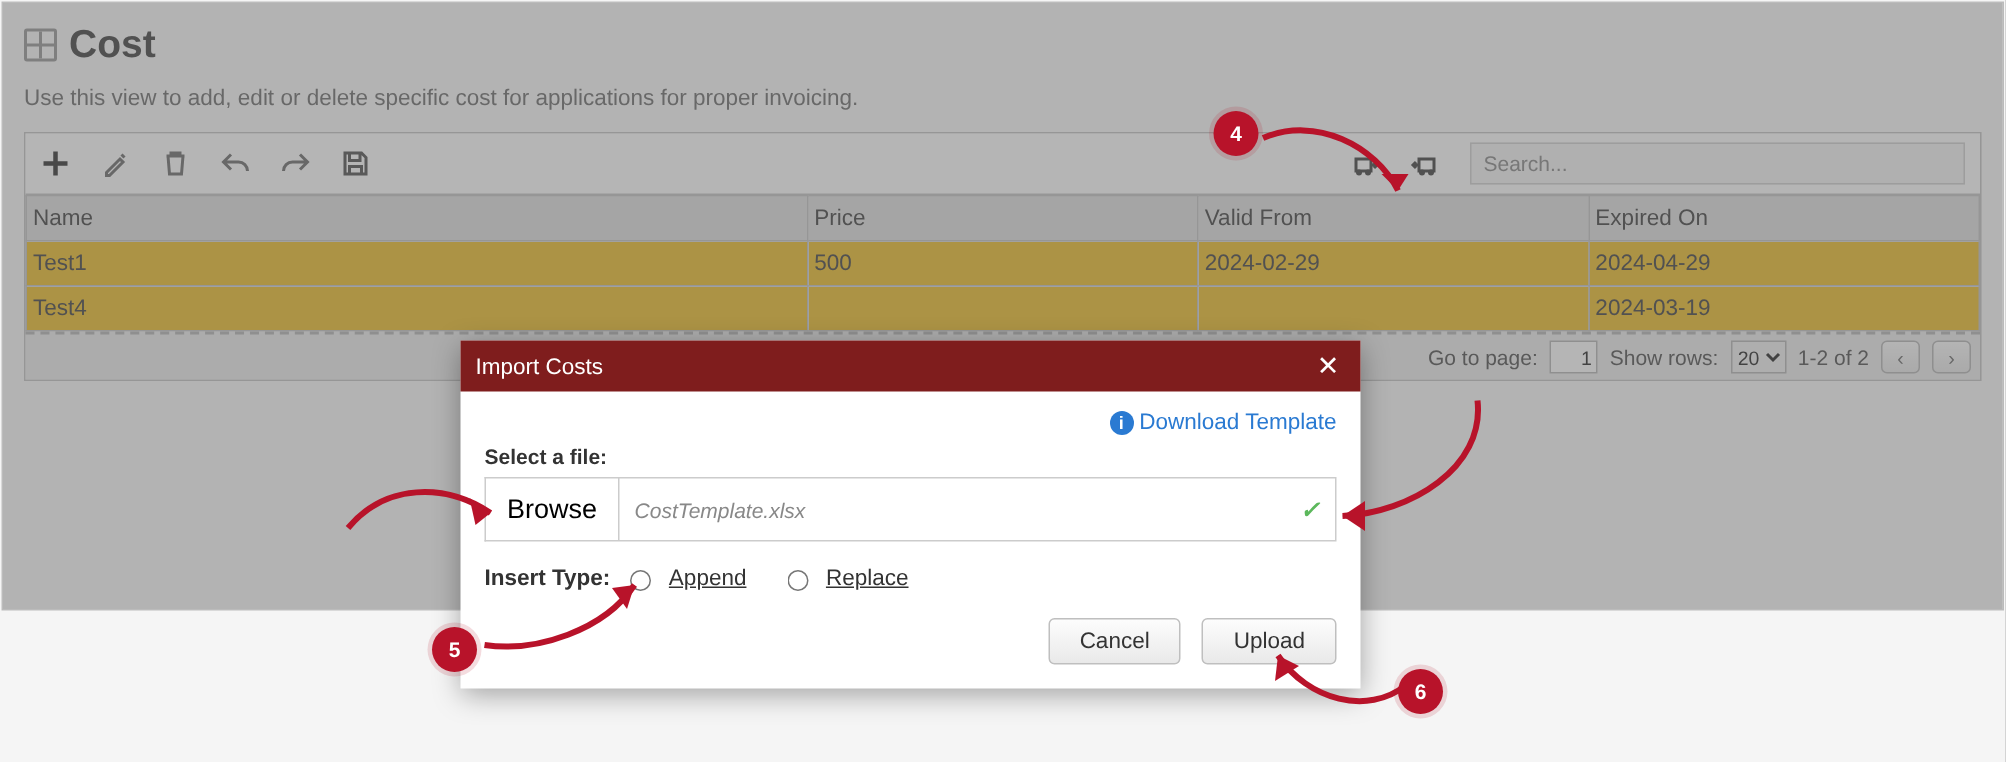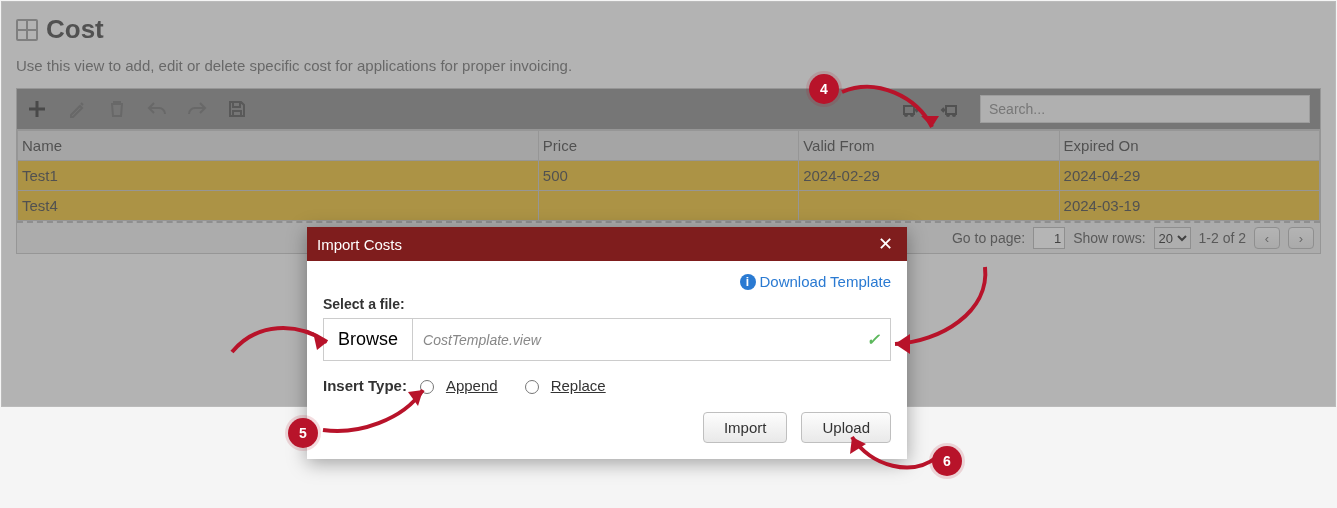--- a/index.html
+++ b/index.html
@@ -35,21 +35,21 @@
       linear-gradient(#888,#888) center/2px 100% no-repeat,
       linear-gradient(#888,#888) center/100% 2px no-repeat;
     border:2px solid #888;
     border-radius:2px;
   }
   .desc { margin:12px 0 14px 0; color:#555; font-size:15px; }
   .grid-wrap { border:1px solid #bbb; background:#eaeaea; }
   .toolbar {
     display:flex; align-items:center; gap:20px;
     padding:6px 10px;
-    background:#737373;
+    background:#ffffff;
     border-bottom:1px solid #bbb;
   }
   .toolbar .spacer { flex:1; }
   .t-icon { width:20px; height:20px; display:inline-flex; align-items:center; justify-content:center; color:#222; cursor:pointer;}
   .search-box {
     width:330px; height:28px;
     border:1px solid #c9c9c9;
     background:#f3f3f3;
     padding:3px 8px;
     color:#888;
@@ -248,37 +248,37 @@
     </div>
     <div class="dlg-body">
       <div class="dl-link">
         <span class="info">i</span>
         <span>Download Template</span>
       </div>
       <div class="lbl">Select a file:</div>
       <div class="file-row">
         <button class="browse-btn">Browse</button>
         <div class="file-field">
-          <span>CostTemplate.view</span>
+          <span>CostTemplate.xlsx</span>
           <span class="check">✓</span>
         </div>
       </div>
       <div class="insert-row">
         <span class="lblb">Insert Type:</span>
         <label class="radio">
           <input type="radio" name="it" style="">
           <span>Append</span>
         </label>
         <label class="radio">
           <input type="radio" name="it" style="">
           <span>Replace</span>
         </label>
       </div>
       <div class="dlg-actions">
-        <button class="btn">Import</button>
+        <button class="btn">Cancel</button>
         <button class="btn">Upload</button>
       </div>
     </div>
   </div>
 
   <div class="badge" style="left:807px; top:72px;">4</div>
   <div class="badge" style="left:286px; top:416px;">5</div>
   <div class="badge" style="left:930px; top:444px;">6</div>
 
   <svg class="anno" style="left:835px; top:70px;" width="120" height="80">

